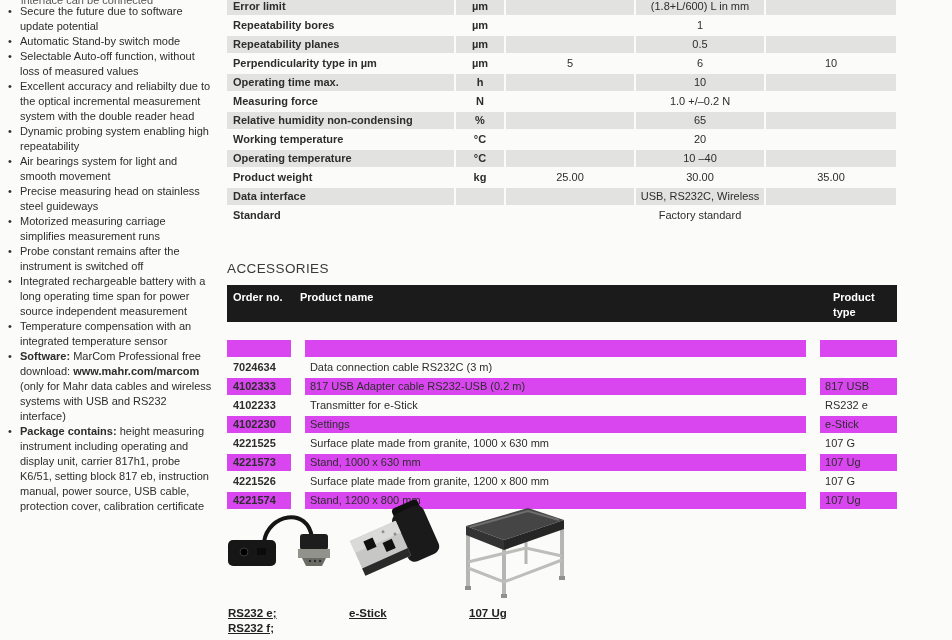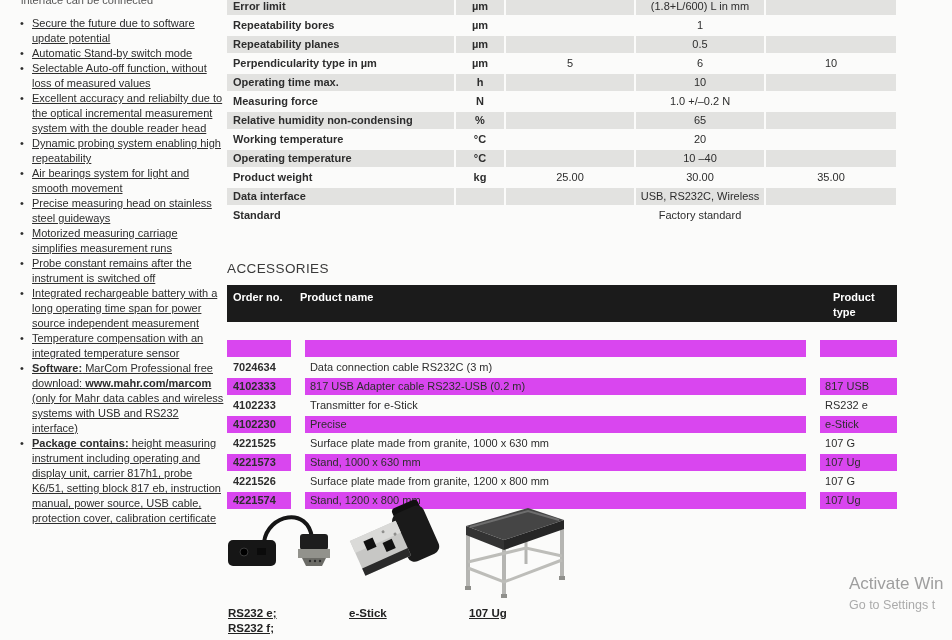--- a/index.html
+++ b/index.html
@@ -3,21 +3,21 @@
 <meta charset="utf-8">
 <style>
   html,body{margin:0;padding:0;background:#fff;}
   .page{position:relative;width:952px;height:640px;background:#fbfbfa;overflow:hidden;
         font-family:"Liberation Sans",sans-serif;color:#2d2d2d;}
 
   
   .sidebar{position:absolute;left:5px;top:0;width:210px;}
   .clip-line{height:4px;overflow:hidden;position:relative;}
   .clip-line span{position:absolute;left:16px;bottom:-2px;font-size:11px;color:#555;}
-  ul.features{margin:12px;padding:0;list-style:none;text-decoration:underline;}
+  ul.features{margin:0;padding:0;list-style:none;}
   ul.features li{position:relative;padding-left:15px;font-size:11px;line-height:15px;width:192px;}
   ul.features li::before{content:"\2022";position:absolute;left:3px;top:0;}
   .b{font-weight:bold;}
 
   
   .spec-table{position:absolute;left:227px;top:-2px;}
   .srow{display:flex;column-gap:2px;height:17px;margin-bottom:2px;font-size:11px;line-height:17px;}
   .srow>div{background:transparent;}
   .srow.shaded>div{background:#e2e2e0;}
   .sc-label{width:227px;padding-left:6px;box-sizing:border-box;font-weight:bold;white-space:nowrap;overflow:hidden;}
@@ -190,21 +190,21 @@
           <div class="ac-name">817 USB Adapter cable RS232-USB (0.2 m)</div>
           <div class="ac-type">817 USB</div>
         </div>
         <div class="arow">
           <div class="ac-order">4102233</div>
           <div class="ac-name">Transmitter for e-Stick</div>
           <div class="ac-type">RS232 e</div>
         </div>
         <div class="arow shaded">
           <div class="ac-order">4102230</div>
-          <div class="ac-name">Precise</div>
+          <div class="ac-name">Settings</div>
           <div class="ac-type">e-Stick</div>
         </div>
         <div class="arow">
           <div class="ac-order">4221525</div>
           <div class="ac-name">Surface plate made from granite, 1000 x 630 mm</div>
           <div class="ac-type">107 G</div>
         </div>
         <div class="arow shaded">
           <div class="ac-order">4221573</div>
           <div class="ac-name">Stand, 1000 x 630 mm</div>
@@ -271,18 +271,14 @@
       <rect x="43" y="96" width="6" height="4"></rect>
     </g>
   </svg>
 
   <div id="captions">
       <div class="cap">RS232 e;<br><span>RS232 f;</span></div>
       <div class="cap">e-Stick</div>
       <div class="cap">107 Ug</div>
     </div>
 
-  <div class="watermark">
-    <div class="wm1">Activate Win</div>
-    <div class="wm2">Go to Settings t</div>
-  </div>
 
 </div>
 
 </body></html>

